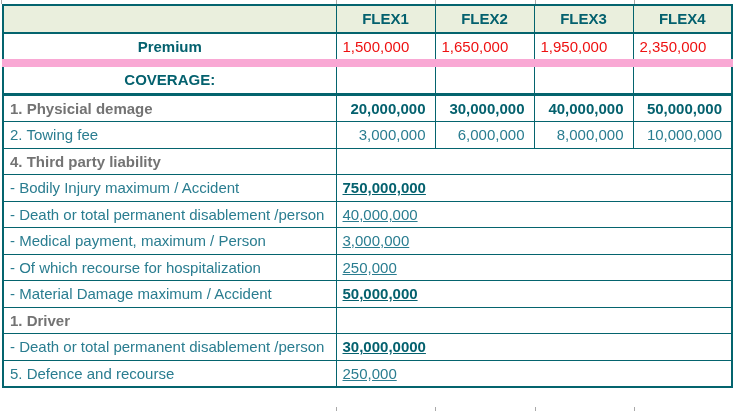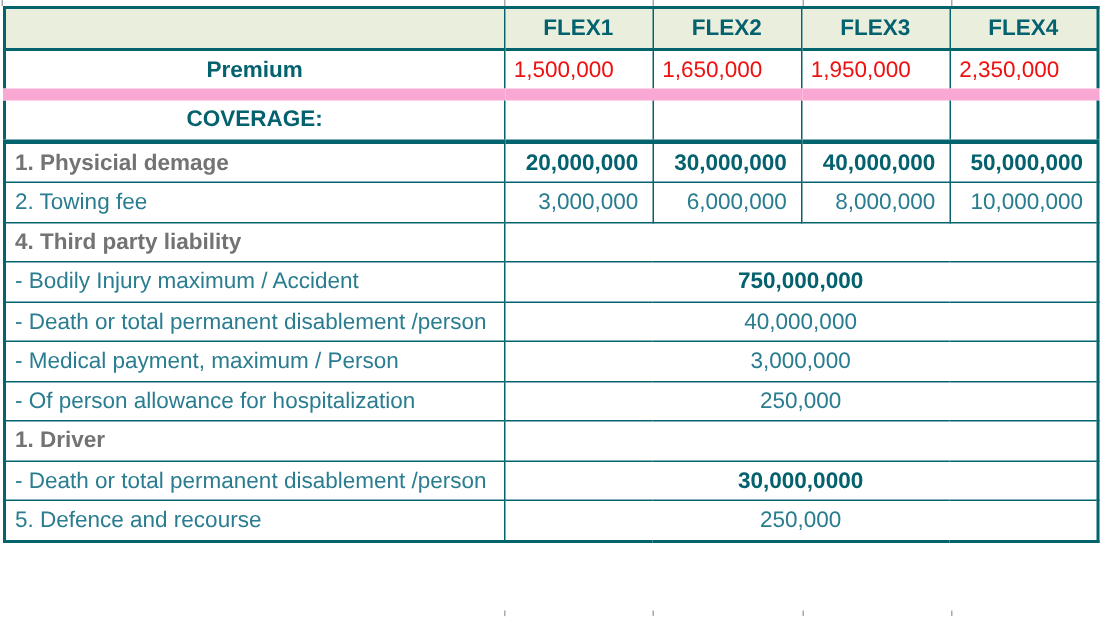--- a/index.html
+++ b/index.html
@@ -65,21 +65,21 @@
     font-weight: bold;
     color: #04616e;
   }
   
   td.lbl { text-align: left; }
   td.lbl.bold { font-weight: bold; color: #737373; }
   
   td.num { text-align: right; padding-right: 9px; }
   td.num.bold { font-weight: bold; color: #04616e; }
   
-  td.merged { text-align: center; }
+  td.merged { text-align: left; text-decoration: underline; }
   td.merged.bold { font-weight: bold; color: #04616e; }
 
   
   .tick {
     position: absolute;
     width: 1px;
     height: 4px;
     background: #a9a9a9;
   }
 </style>
@@ -158,22 +158,26 @@
     </tr>
     <tr>
       <td class="lbl">- Death or total permanent disablement /person</td>
       <td class="merged" colspan="4">40,000,000</td>
     </tr>
     <tr>
       <td class="lbl">- Medical payment, maximum / Person</td>
       <td class="merged" colspan="4">3,000,000</td>
     </tr>
     <tr>
-      <td class="lbl">- Of person allowance for hospitalization</td>
+      <td class="lbl">- Of which recourse for hospitalization</td>
       <td class="merged" colspan="4">250,000</td>
+    </tr>
+    <tr>
+      <td class="lbl">- Material Damage maximum / Accident</td>
+      <td class="merged bold" colspan="4">50,000,000</td>
     </tr>
 
     <tr>
       <td class="lbl bold">1. Driver</td>
       <td class="merged" colspan="4"></td>
     </tr>
     <tr>
       <td class="lbl">- Death or total permanent disablement /person</td>
       <td class="merged bold" colspan="4">30,000,0000</td>
     </tr>

